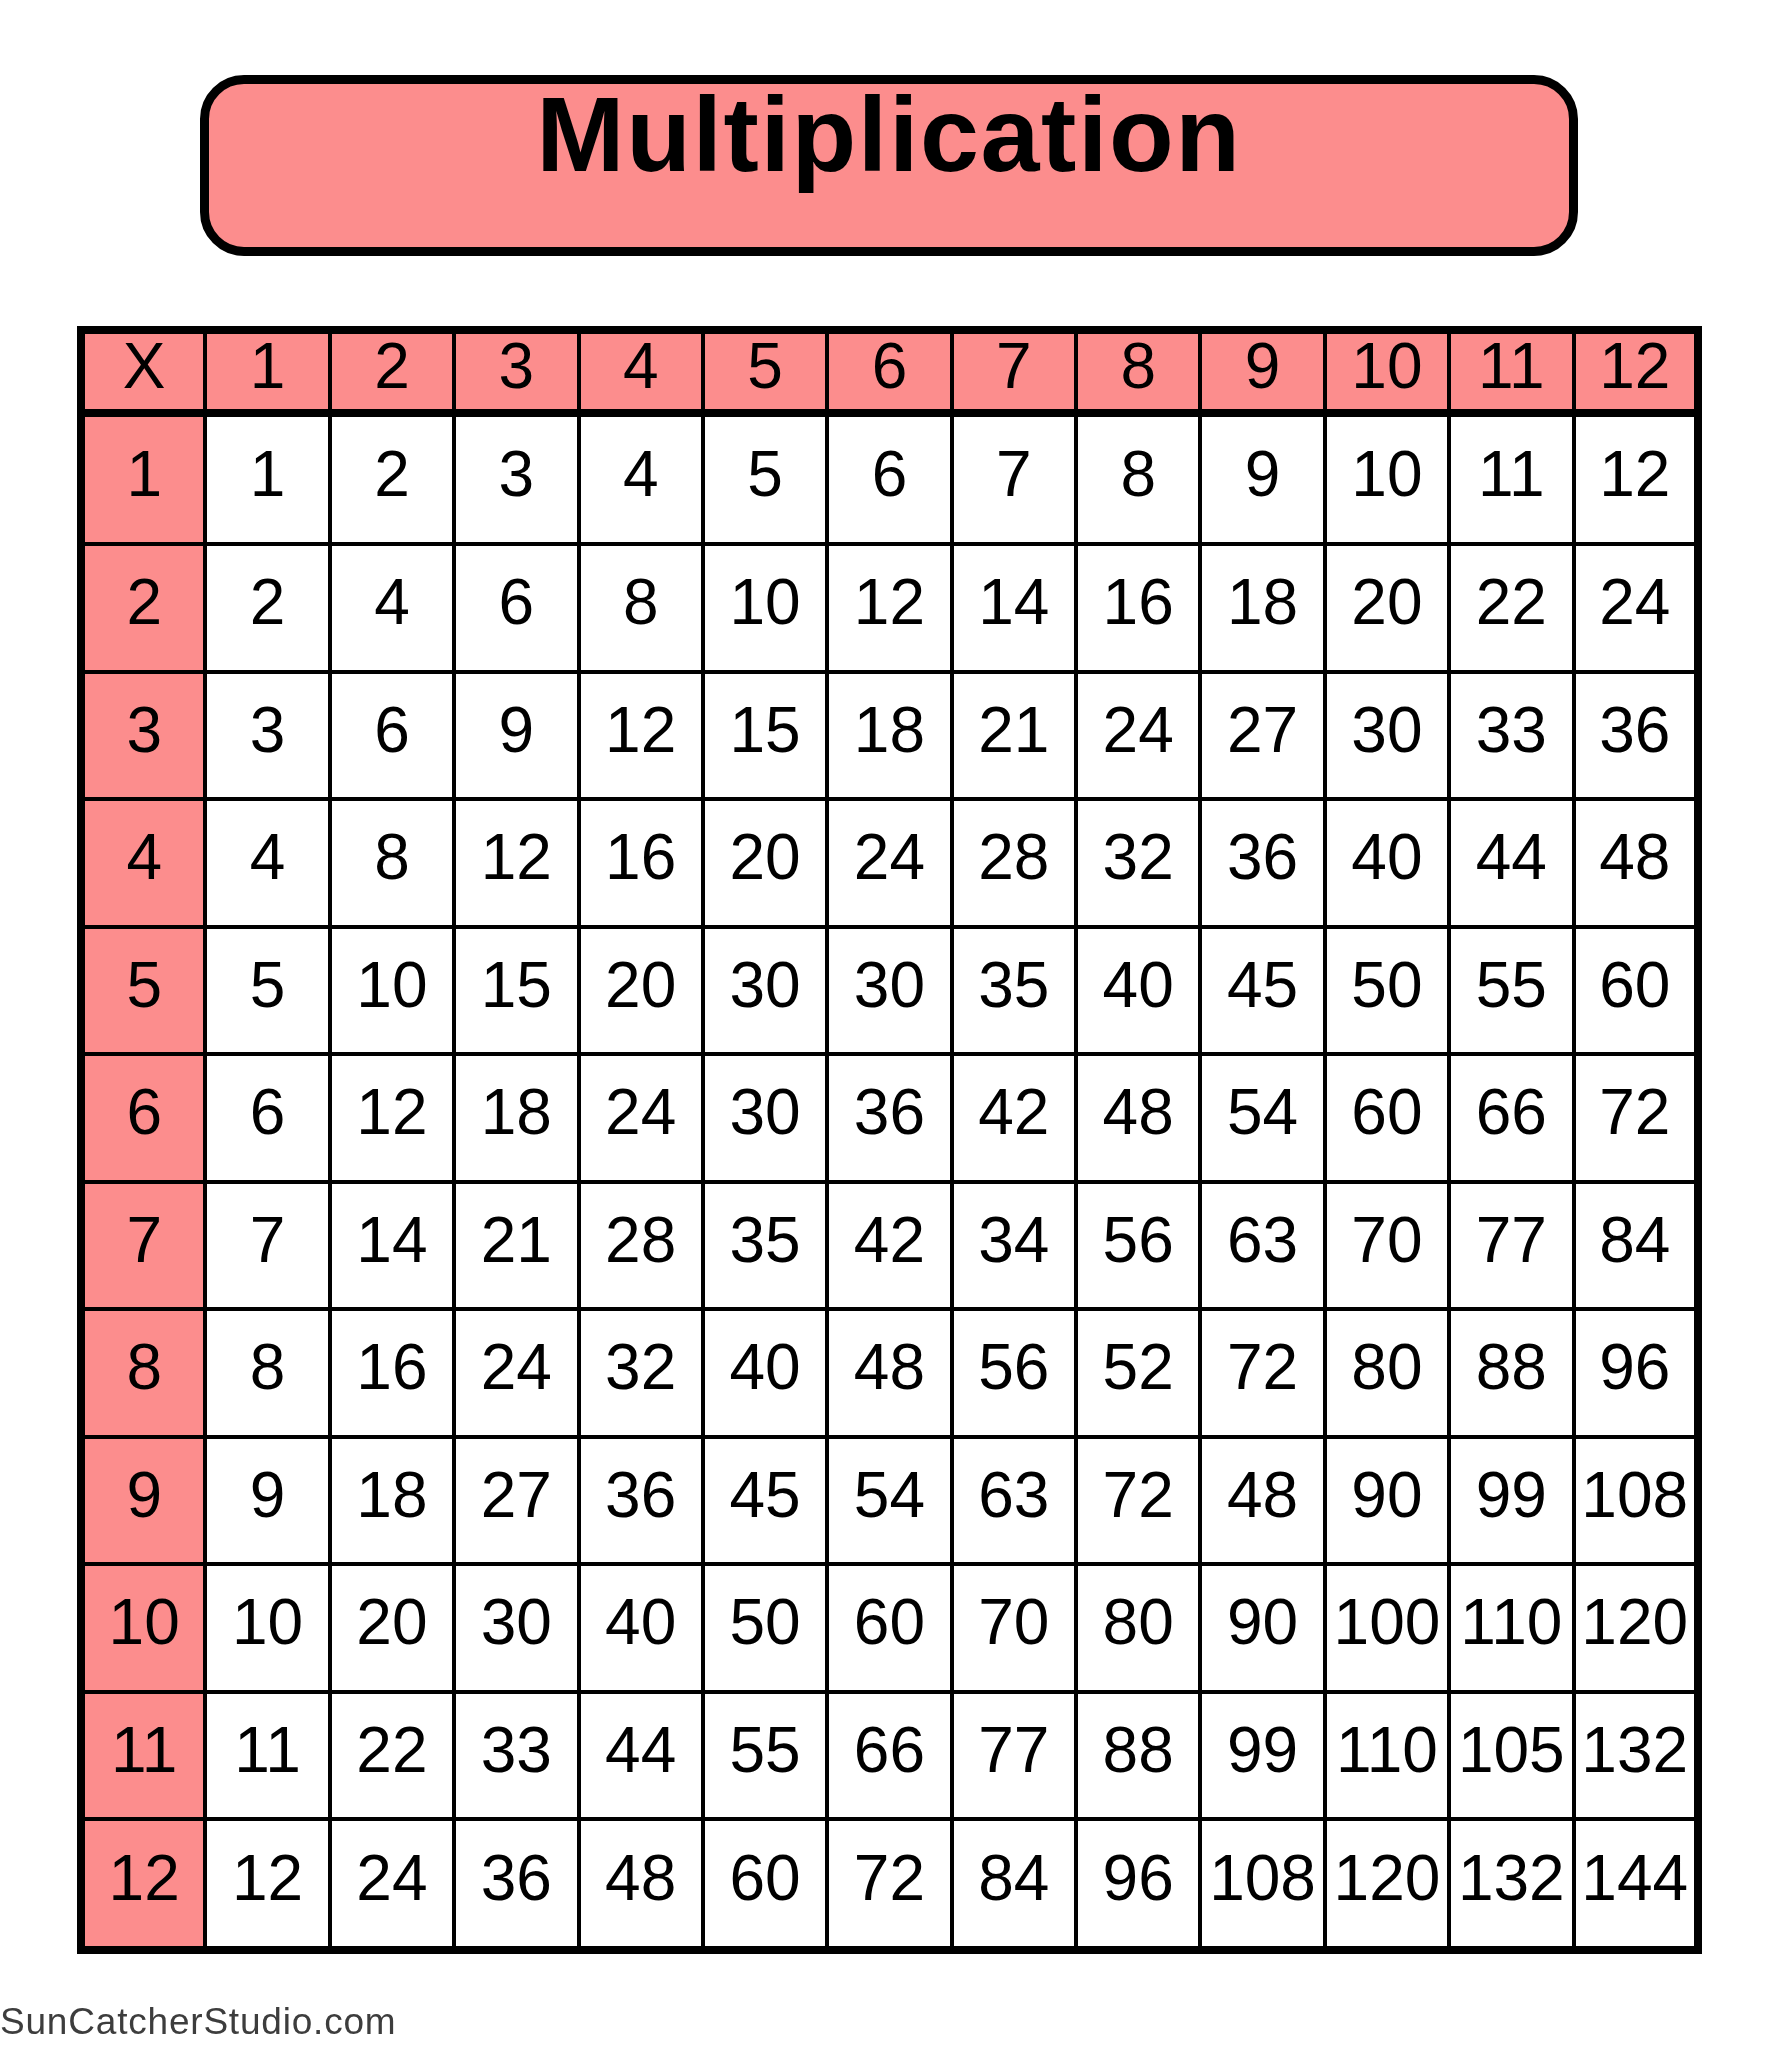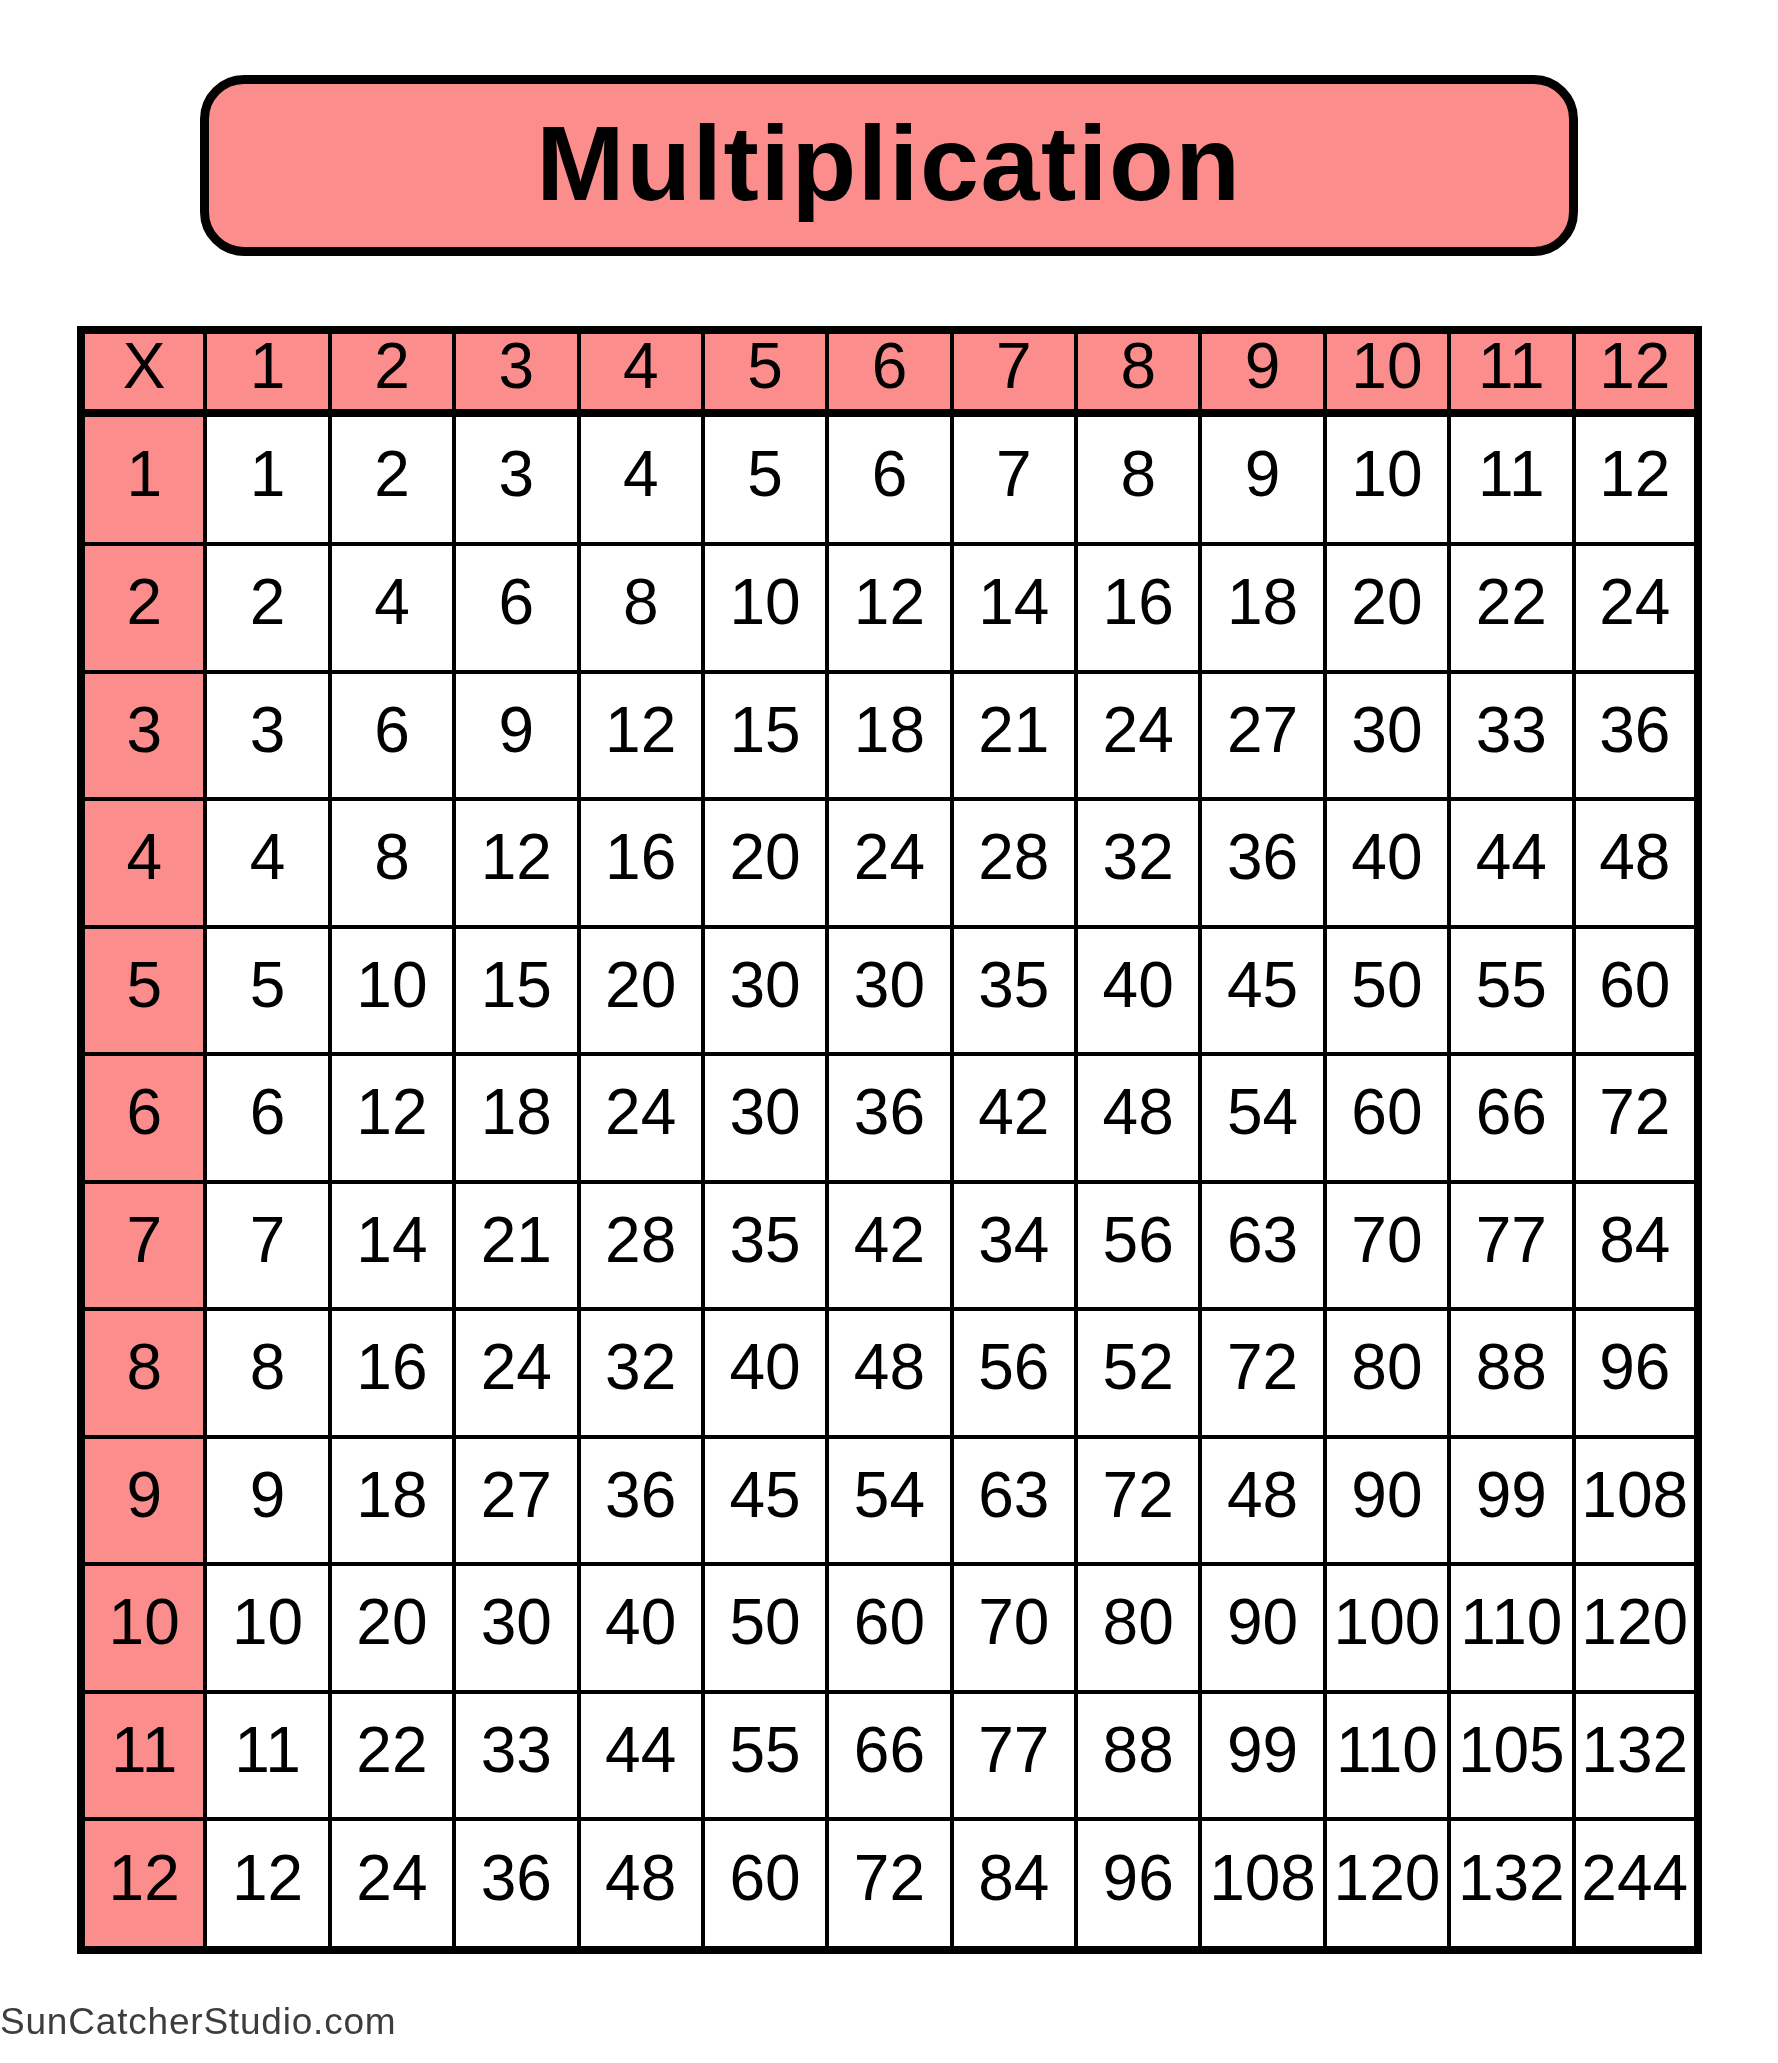--- a/index.html
+++ b/index.html
@@ -25,21 +25,20 @@
   .title-box {
     position: absolute;
     left: 200px;
     top: 75px;
     width: 1378px;
     height: 181px;
     background: var(--pink);
     border: 9px solid var(--border-color);
     border-radius: 44px;
     display: flex;
-    align-items: center;
     justify-content: center;
   }
   .title-text {
     font-size: 106px;
     font-weight: bold;
     letter-spacing: 1.6px;
     line-height: 1;
     transform: translateY(-3.2px);
   }
 
@@ -287,20 +286,20 @@
           <td>24</td>
           <td>36</td>
           <td>48</td>
           <td>60</td>
           <td>72</td>
           <td>84</td>
           <td>96</td>
           <td>108</td>
           <td>120</td>
           <td>132</td>
-          <td>244</td>
+          <td>144</td>
         </tr>
       </tbody>
   </table>
 </div>
 
 <div class="footer">SunCatcherStudio.com</div>
 
 
 </body></html>

